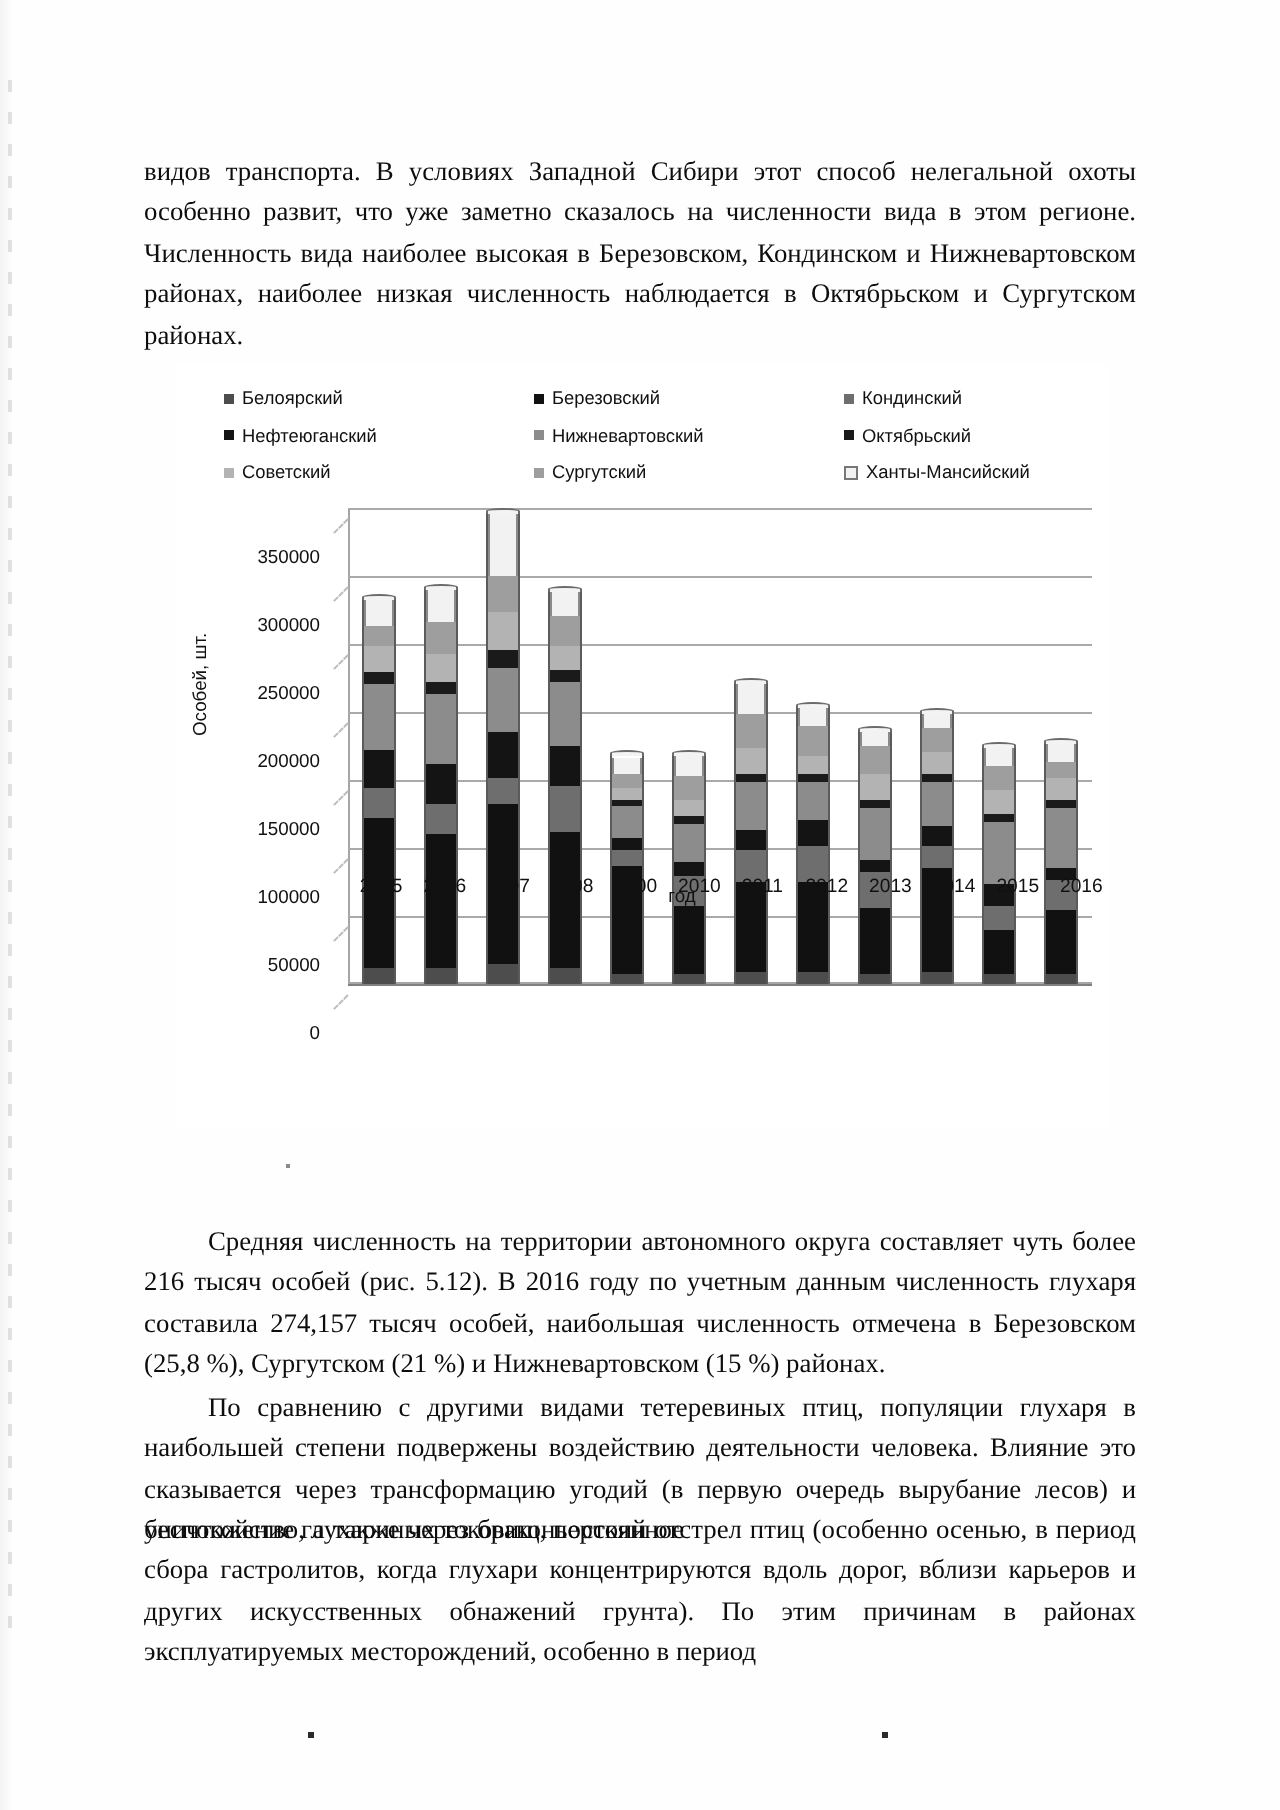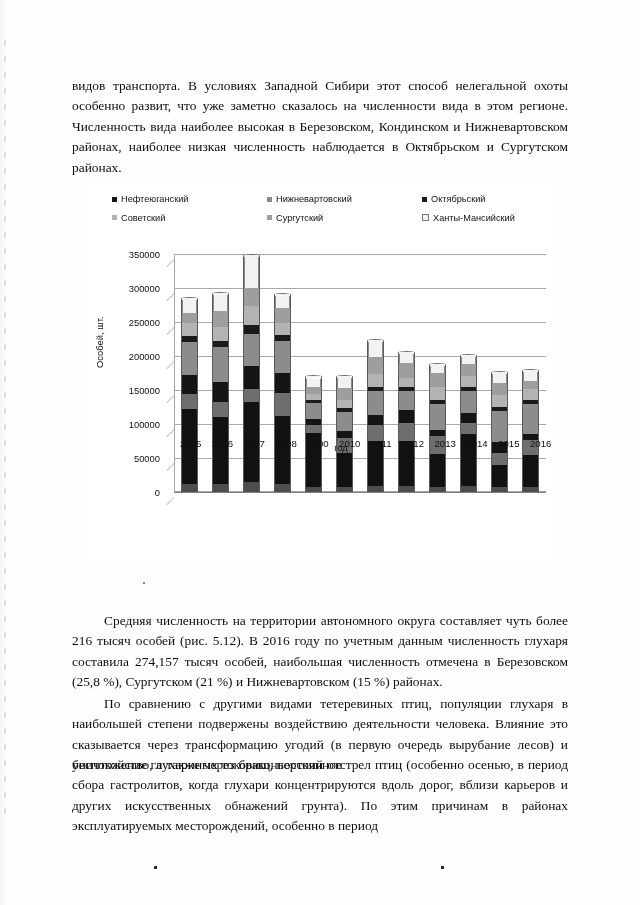--- a/index.html
+++ b/index.html
@@ -76,20 +76,21 @@
     font-family:"Liberation Sans",sans-serif;font-size:9.4px;
     white-space:nowrap;color:#111;
   }
   .yticks{
     position:absolute;left:14px;top:0;width:58px;height:250px;
     font-family:"Liberation Sans",sans-serif;font-size:9.4px;color:#111;
   }
   .ytick{
     position:absolute;right:0;text-align:right;white-space:nowrap;
     transform:translateY(-50%);
+    margin-top:24px;
   }
   .panel{
     position:absolute;left:76px;top:4px;width:382px;height:248px;
   }
   
   .backwall{
     position:absolute;left:10px;top:0;right:0;bottom:10px;
     background:#ffffff;border-left:1px solid #a6a6a6;border-bottom:1px solid #a6a6a6;
   }
   .sidewall{
@@ -158,20 +159,34 @@
 <div class="page">
   <div class="scan-edge"></div>
   <div class="scan-ticks"></div>
 
 
   <div class="body-text p1">видов транспорта. В условиях Западной Сибири этот способ нелегальной охоты особенно развит, что уже заметно сказалось на численности вида в этом регионе. Численность вида наиболее высокая в Березовском, Кондинском и Нижневартовском районах, наиболее низкая численность наблюдается в Октябрьском и Сургутском районах.</div>
 
   <div class="figure">
 
     <div class="legend">
+      <div class="legend-row">
+        <span class="legend-item li-0">
+          <span class="swatch" style="background:#4d4d4d"></span>
+          <span>Белоярский</span>
+        </span>
+        <span class="legend-item li-1">
+          <span class="swatch" style="background:#111111"></span>
+          <span>Березовский</span>
+        </span>
+        <span class="legend-item li-2">
+          <span class="swatch" style="background:#6e6e6e"></span>
+          <span>Кондинский</span>
+        </span>
+      </div>
       <div class="legend-row">
         <span class="legend-item li-0">
           <span class="swatch" style="background:#141414"></span>
           <span>Нефтеюганский</span>
         </span>
         <span class="legend-item li-1">
           <span class="swatch" style="background:#8c8c8c"></span>
           <span>Нижневартовский</span>
         </span>
         <span class="legend-item li-2">

